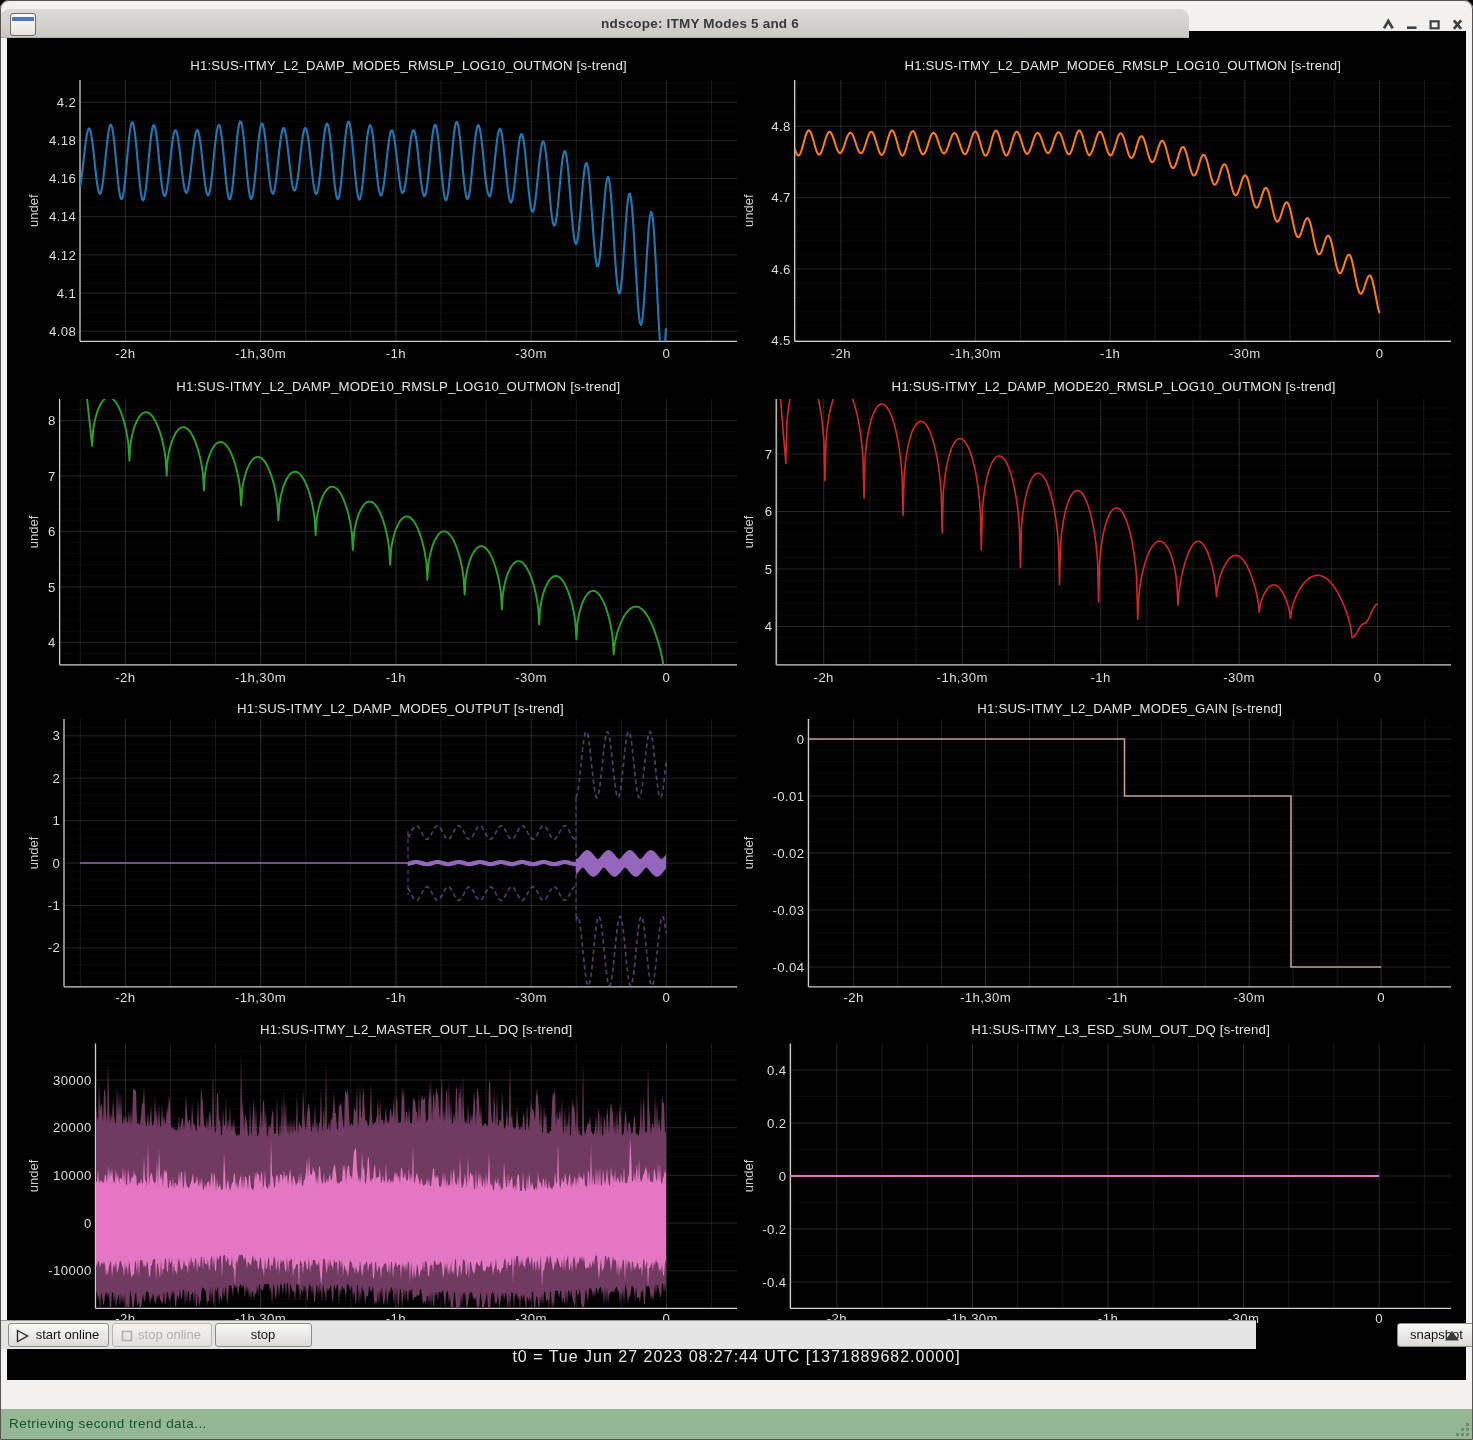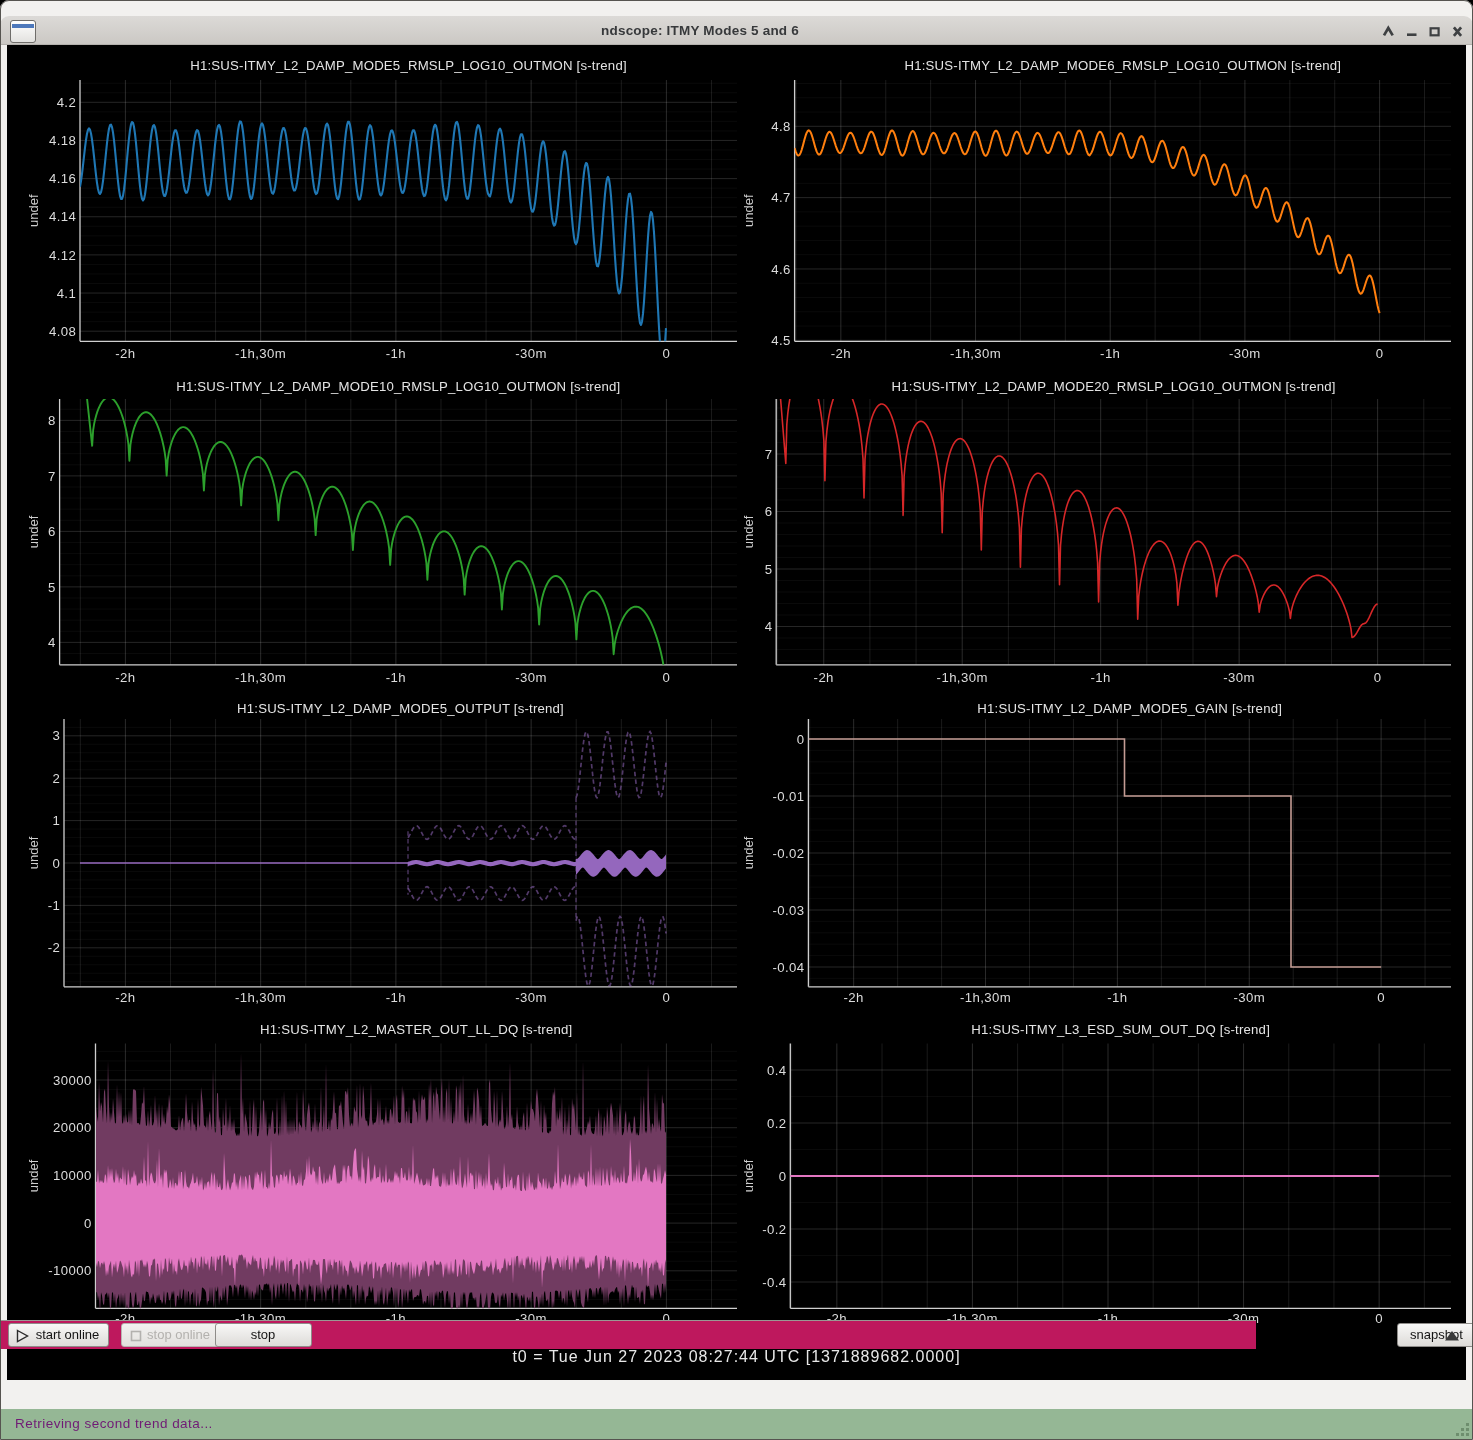--- a/index.html
+++ b/index.html
@@ -1,25 +1,25 @@
 <!DOCTYPE html>
 <html><head><meta charset="utf-8"><style>
 html,body{margin:0;padding:0;}
 body{width:1473px;height:1440px;position:relative;font-family:'Liberation Sans',sans-serif;background:#000;overflow:hidden;-webkit-font-smoothing:antialiased;transform:translateZ(0);}
 #winbg{position:absolute;left:0;top:0;width:1473px;height:1440px;background:#f2f1ef;border-radius:9px 9px 0 0;}
-#titlebar{position:absolute;left:0;top:16px;width:1473px;height:29px;background:linear-gradient(#dcdad7,#cbc8c4);border-bottom:1px solid #b4b1ad;box-sizing:border-box;border-radius:9px 9px 0 0;}
+#titlebar{position:absolute;left:0;top:9px;width:1189px;height:29px;background:linear-gradient(#dcdad7,#cbc8c4);border-bottom:1px solid #b4b1ad;box-sizing:border-box;border-radius:9px 9px 0 0;}
 #titlebar .title{position:absolute;left:0;top:0;width:1400px;text-align:center;line-height:29px;font-size:13.5px;font-weight:bold;color:#37393b;letter-spacing:0.2px;}
 #winicon{position:absolute;left:10px;top:4px;width:26px;height:23px;background:linear-gradient(#ffffff,#e3e2df);border:1px solid #6f6d6a;border-radius:3px;box-sizing:border-box;}
 #winicon .bar{position:absolute;left:1px;right:1px;top:3px;height:4px;background:#4d78bb;}
 #blackarea{position:absolute;left:7px;top:31px;width:1459px;height:1349px;background:#000;}
-#toolbar{position:absolute;left:1px;top:1320px;width:1255px;height:29px;background:#be185d;border-top:1px solid #9a9894;box-sizing:border-box;}
+#toolbar{position:absolute;left:1px;top:1320px;width:1255px;height:29px;background:#e5e5e5;border-top:1px solid #9a9894;box-sizing:border-box;}
 .btn{position:absolute;top:2px;height:24px;border:1px solid #8e8c89;border-radius:3px;background:linear-gradient(#f8f8f7,#dddbd8);box-sizing:border-box;font-size:13px;color:#141414;text-align:center;}
-.btn.disabled{color:#b3b1ae;border-color:#b7b5b2;background:linear-gradient(#f3f2f1,#e2e0dd);margin-left:9px;}
+.btn.disabled{color:#b3b1ae;border-color:#b7b5b2;background:linear-gradient(#f3f2f1,#e2e0dd);}
 #statusbar{position:absolute;left:1px;top:1409px;width:1471px;height:30px;background:#95b795;}
-#statusbar span{position:absolute;left:14px;top:7px;font-size:13.5px;color:#701a75;letter-spacing:0.45px;}
+#statusbar span{position:absolute;left:8px;top:7px;font-size:13.5px;color:#14532d;letter-spacing:0.45px;}
 #frame{position:absolute;left:0;top:0;width:1473px;height:1440px;border:1px solid #565450;border-radius:9px 9px 0 0;box-sizing:border-box;pointer-events:none;}
 </style></head>
 <body>
 <div id="winbg"></div>
 <div id="blackarea"></div>
 <svg width="1459" height="1349" viewBox="7 31 1459 1349" style="position:absolute;left:7px;top:31px;font-family:'Liberation Sans',sans-serif;">
     <defs>
 <clipPath id="clip_p1">
         <rect x="80" y="80" width="657" height="261.3"></rect>
       </clipPath>

